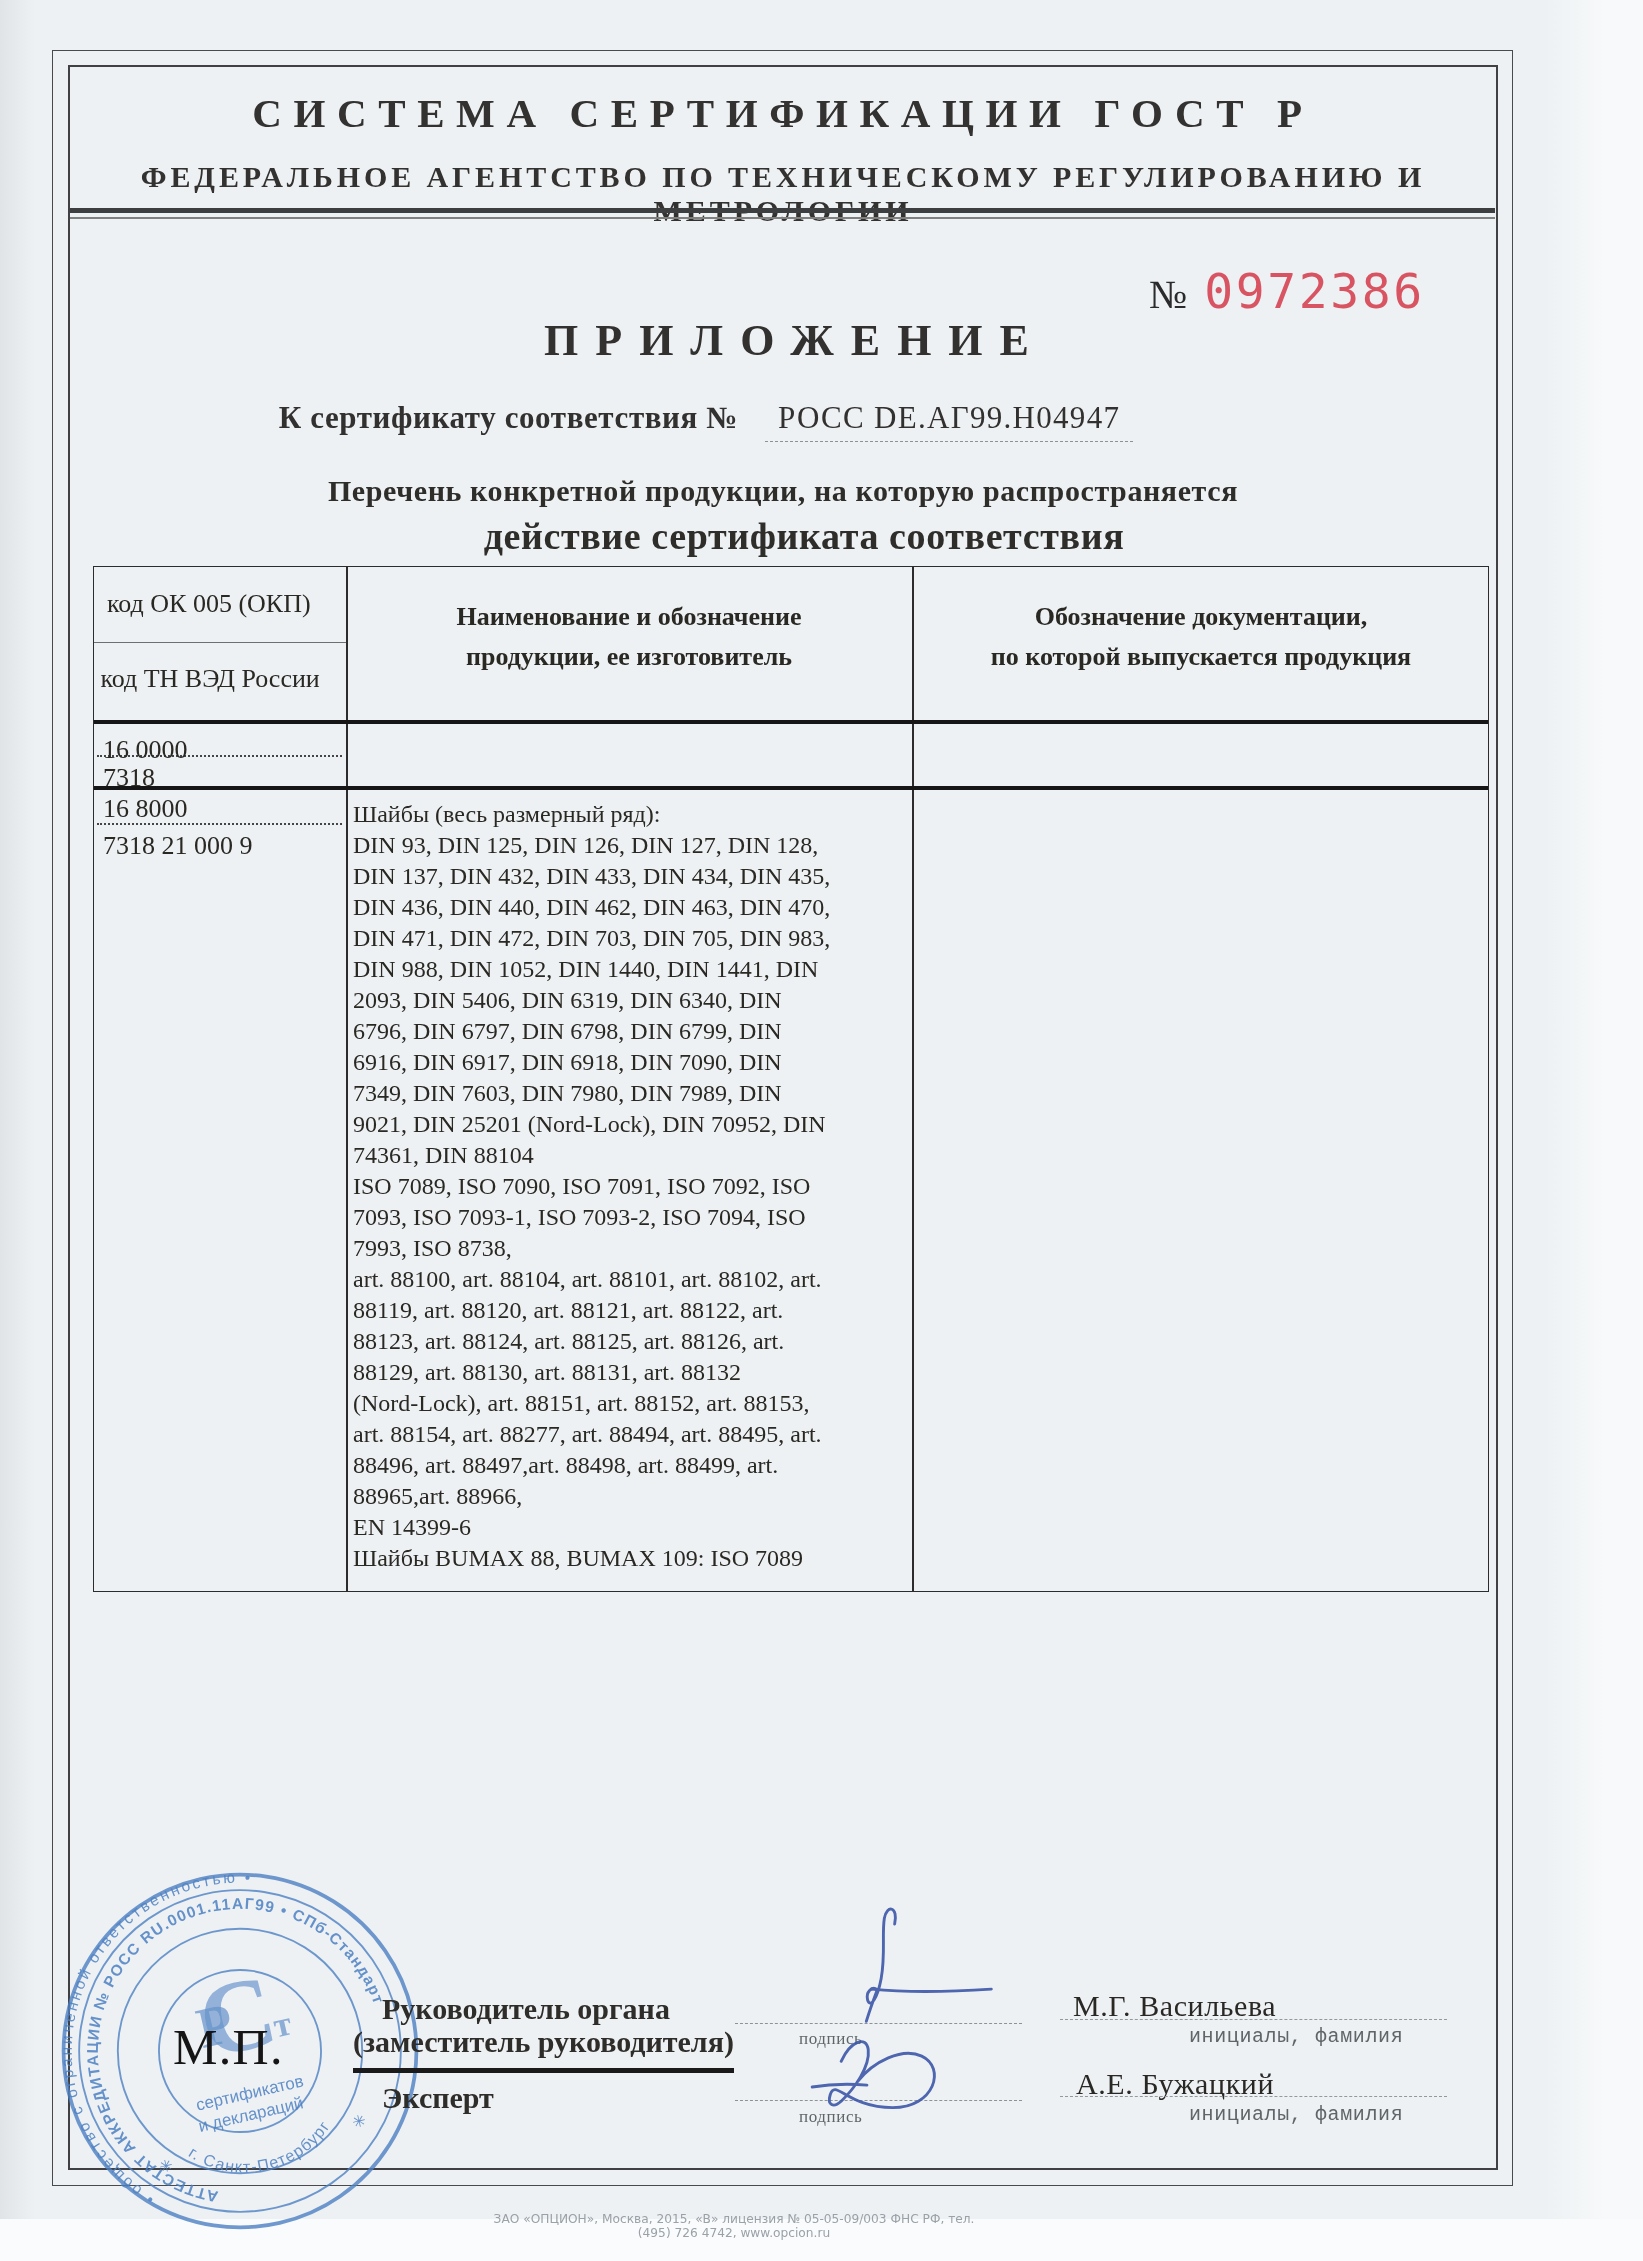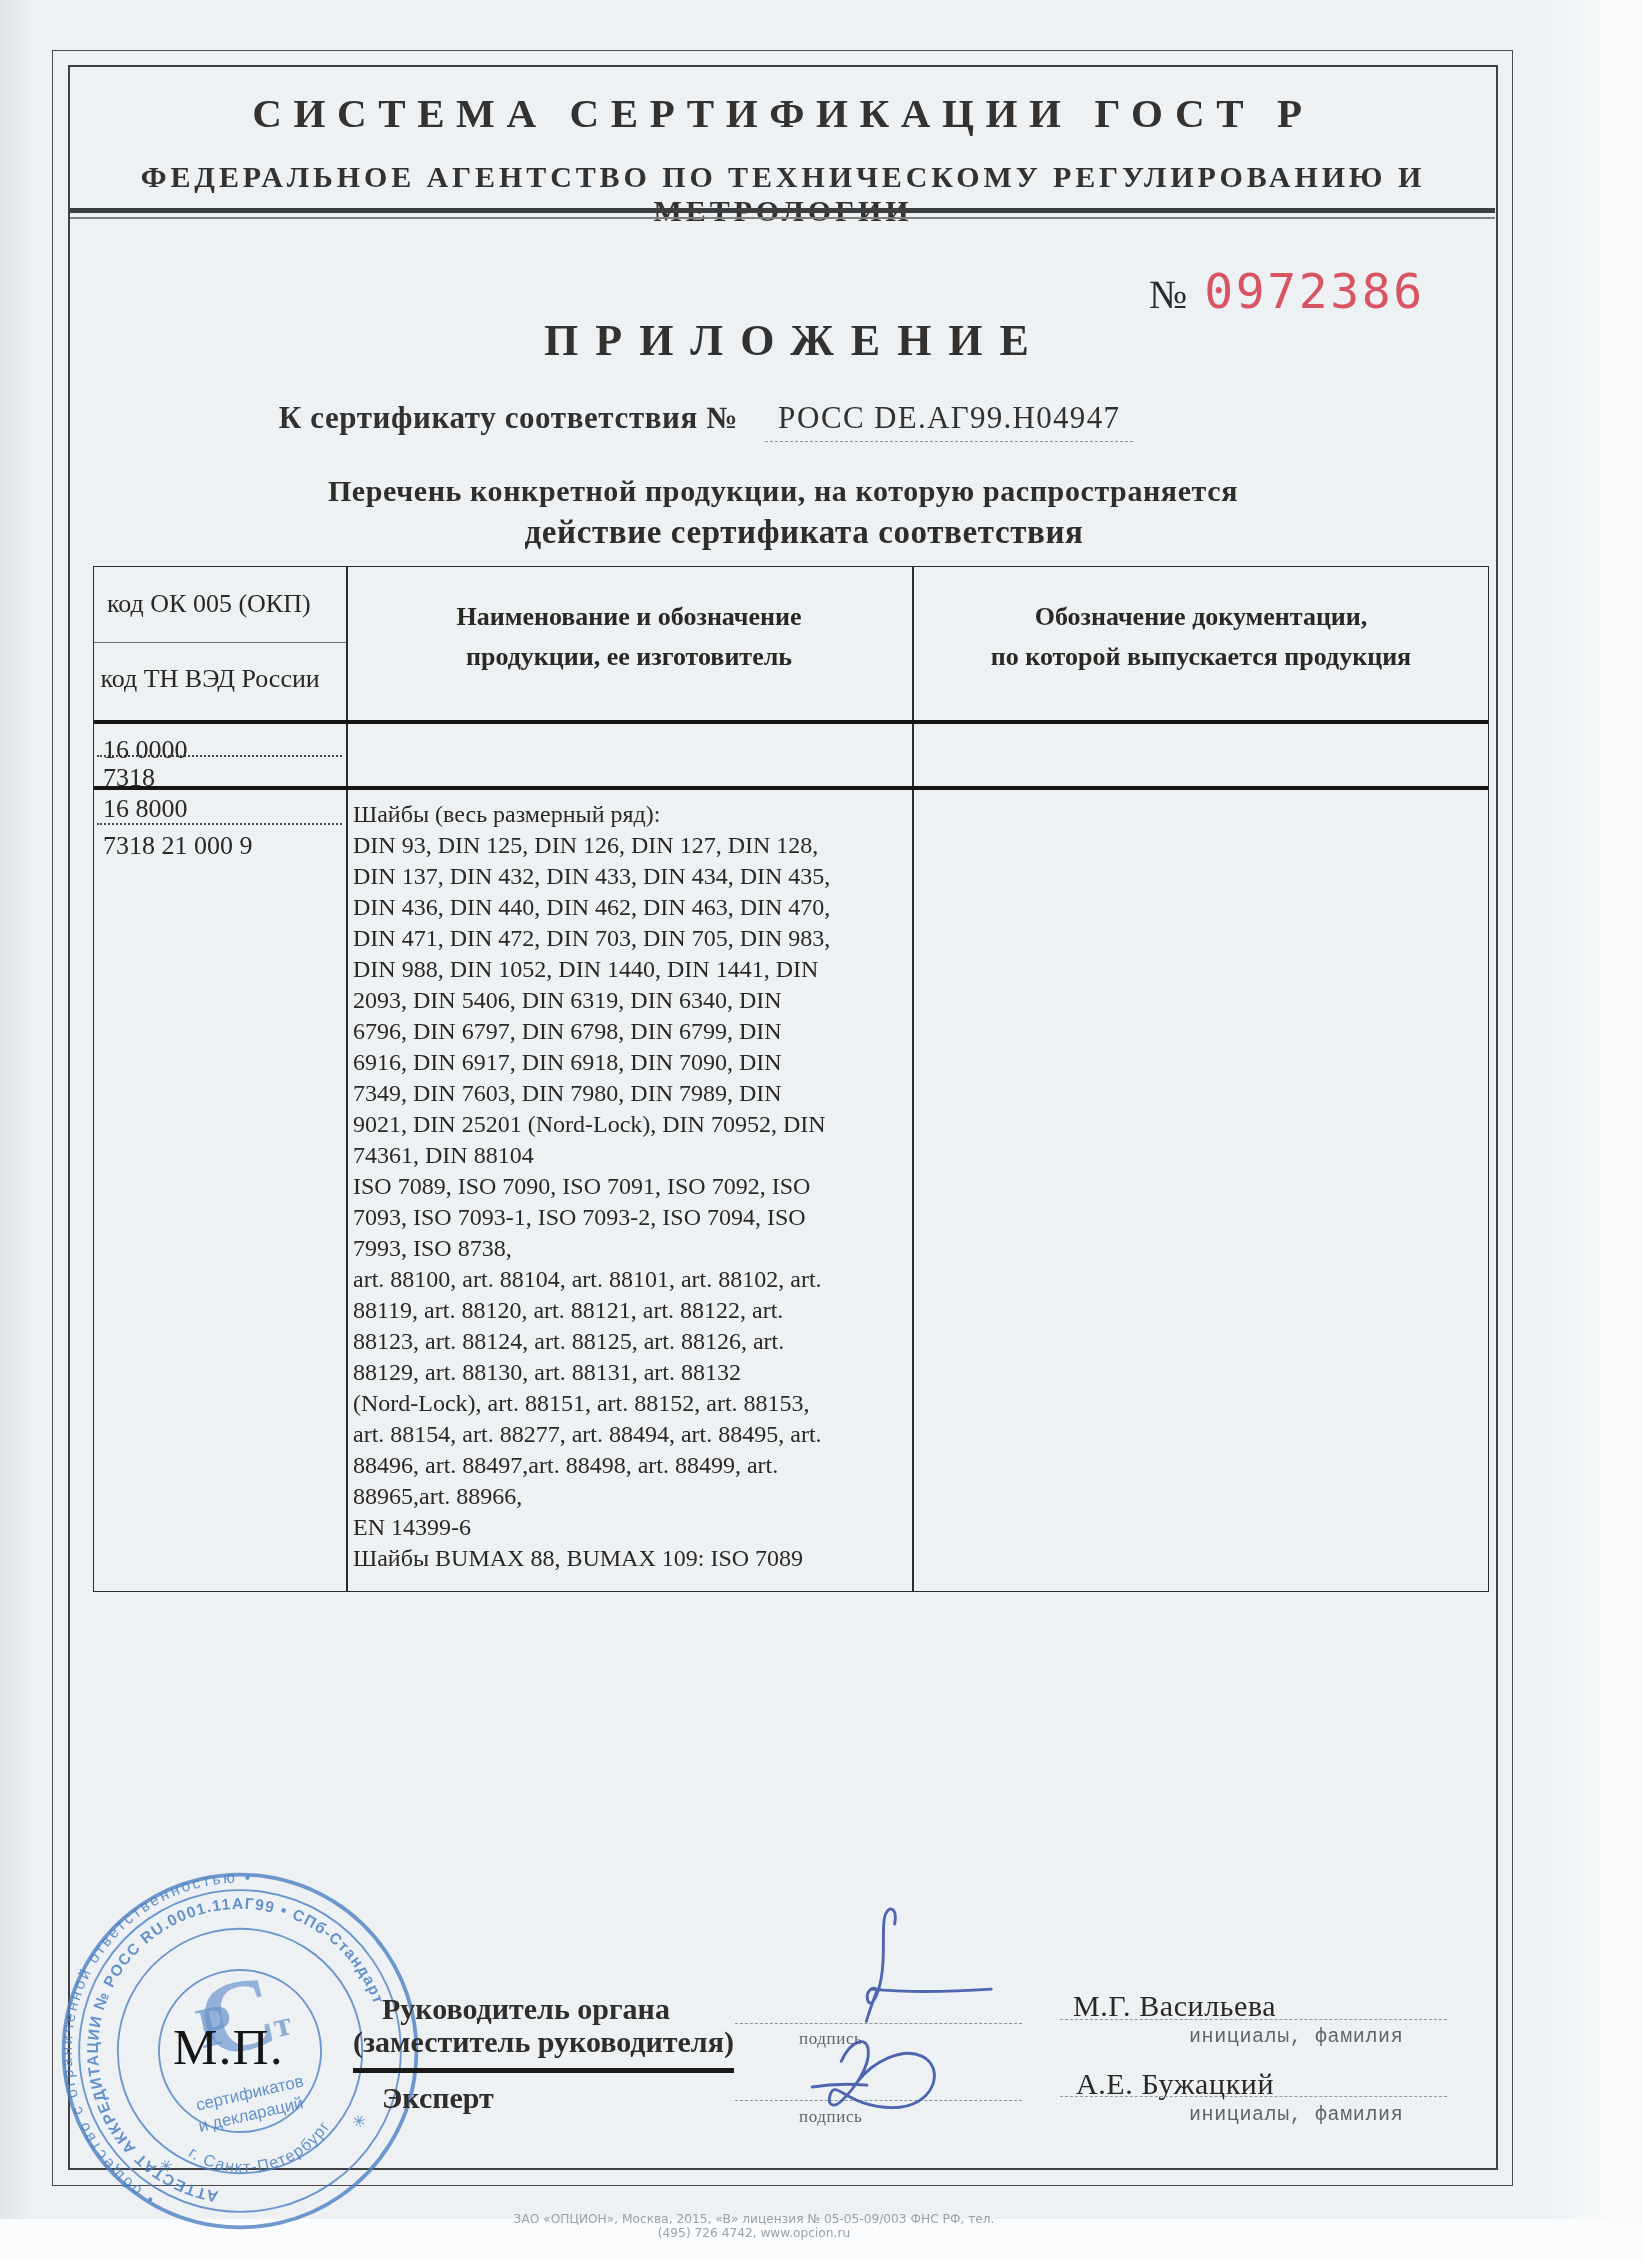--- a/index.html
+++ b/index.html
@@ -38,21 +38,21 @@
   .title{position:absolute;left:68px;top:315px;width:1430px;text-align:center;
     font-size:44px;font-weight:700;letter-spacing:17px;color:#333130;padding-left:12px;}
   .cert-line{position:absolute;left:68px;top:400px;width:1276px;text-align:center;
     font-size:31px;color:#333130;}
   .cert-label{font-weight:700;letter-spacing:0.6px;}
   .cert-no{display:inline-block;margin-left:19.3px;padding:0 13px 5.2px 13px;
     border-bottom:1.9px dashed #8f9294;font-weight:400;letter-spacing:1.3px;}
   .sub1{position:absolute;left:68px;top:474px;width:1430px;text-align:center;
     font-size:30px;font-weight:700;letter-spacing:0.6px;}
   .sub2{position:absolute;left:68px;top:514px;width:1472px;text-align:center;
-    font-size:33px;font-weight:700;letter-spacing:0.6px;}
+    font-size:38px;font-weight:700;letter-spacing:0.6px;}
   
   .table{position:absolute;left:93px;top:566px;width:1396px;height:1026px;
     border:1.9px solid #2c2c2c;box-sizing:border-box;}
   .tl{position:absolute;background:#2c2c2c;}
   .v1{left:252px;top:0;width:1.9px;height:100%;}
   .v2{left:818px;top:0;width:1.9px;height:100%;}
   .h-thick1{left:0;top:153px;width:100%;height:3.9px;background:#161616;}
   .h-thick2{left:0;top:219px;width:100%;height:3.9px;background:#161616;}
   .h-col1{left:0;top:75px;width:252px;height:1.3px;background:#6e6f70;}
   .dotline{position:absolute;border-top:2.6px dotted #454545;width:245px;left:2.6px;}
@@ -86,21 +86,21 @@
   .siglabel2{left:799px;top:2107px;}
   .nameline{position:absolute;width:387px;border-top:1.3px dashed #93989c;}
   .nameline1{left:1060px;top:2019px;}
   .nameline2{left:1060px;top:2096px;}
   .name{position:absolute;font-size:30px;color:#2a2825;letter-spacing:0.6px;}
   .name1{left:1073px;top:1989px;}
   .name2{left:1076px;top:2067px;}
   .namelabel{position:absolute;font-size:20px;color:#5f6569;letter-spacing:0.6px;font-family:Liberation Mono, monospace;}
   .namelabel1{left:1189px;top:2025px;}
   .namelabel2{left:1189px;top:2103px;}
-  .fineprint{position:absolute;left:496px;top:2212px;width:516px;text-align:center;
+  .fineprint{position:absolute;left:476px;top:2212px;width:516px;text-align:center;
     font-family:"DejaVu Sans",sans-serif;font-size:12.2px;color:#9aa1a7;}
   .stamp-svg{position:absolute;left:53px;top:1864px;z-index:4;}
   .sig-svg{position:absolute;left:709px;top:1895px;z-index:5;}
 </style>
 </head>
 <body>
 
 <div class="page">
 
   <div class="edge-left"></div>

